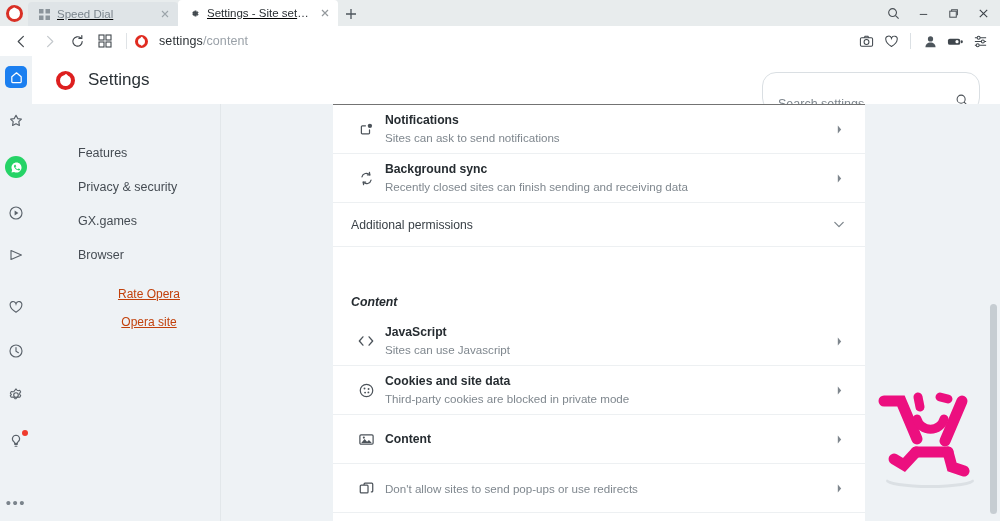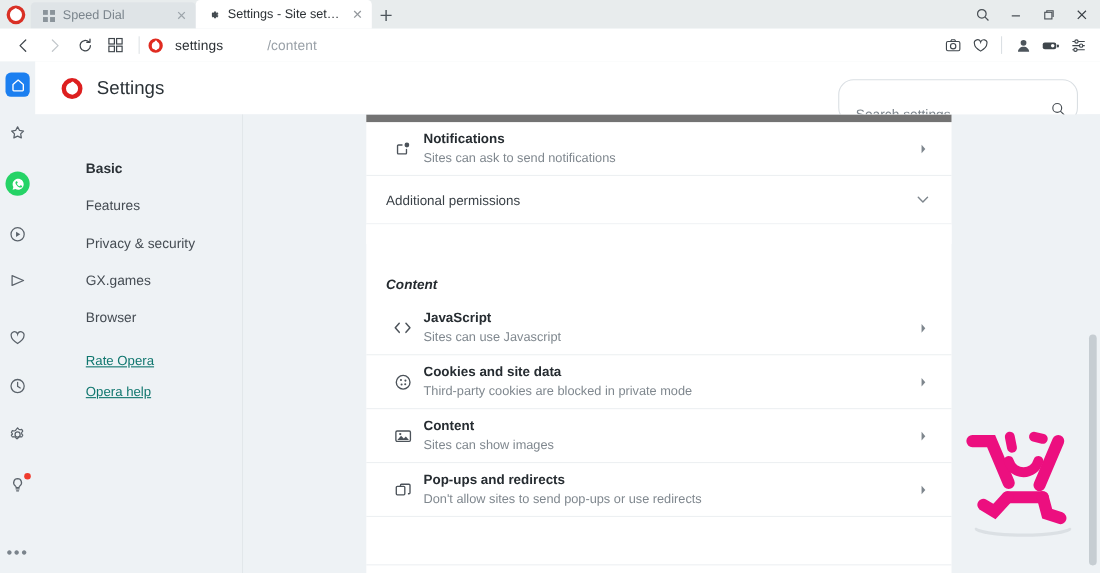--- a/index.html
+++ b/index.html
@@ -9,21 +9,21 @@
     overflow: hidden;
     font-family: "Liberation Sans", sans-serif;
     background: #eef2f5;
   }
   #app { position: relative; width: 1000px; height: 521px; background: #eef2f5; }
 
   
   .tabbar {
     position: absolute; top: 0; left: 0; width: 1000px; height: 26px;
     background: #e8eced;
-    display: flex; align-items: flex-end;
+    display: flex; align-items: flex-end; text-decoration: underline;
   }
   .opera-menu-btn {
     width: 28px; height: 26px;
     display: flex; align-items: center; justify-content: center;
     flex: 0 0 28px;
   }
   .opera-o {
     width: 17px; height: 17px; border-radius: 50%;
     border: 3.5px solid #d93025; background: #fff;
     position: relative;
@@ -73,21 +73,21 @@
   .addr-opera {
     width: 13px; height: 13px; border-radius: 50%;
     border: 3px solid #e02b20; background: #fff; position: relative; margin-right: 9px;
   }
   .addr-opera::after {
     content: ""; position: absolute; left: 50%; top: 50%;
     transform: translate(-50%,-50%);
     width: 3.5px; height: 8.5px; border-radius: 50%; background: #fff;
   }
   .addr-text { font-size: 12.5px; color: #2c3135; letter-spacing: .1px; }
-  .addr-text .dim { color: #9aa1a8; margin-left: 40px; }
+  .addr-text .dim { color: #9aa1a8; }
   .navbar-right { margin-left: auto; display: flex; align-items: center; gap: 1px; }
   .nbr-icon { width: 24px; height: 24px; display:flex; align-items:center; justify-content:center; color:#3f464c; }
   .nbr-sep { width:1px; height:16px; background:#dbe0e4; margin:0 6px; }
 
   
   .vsidebar {
     position: absolute; top: 56px; left: 0; width: 32px; height: 465px;
     background: #eef2f5;
     display: flex; flex-direction: column; align-items: center;
   }
@@ -139,42 +139,42 @@
     position: absolute; top: 104px; left: 32px; width: 188px; height: 417px;
     background: #eef2f5;
   }
   .snav-inner { padding: 42px 0 0 46px; }
   .snav-item {
     font-size: 12.5px; color: #454c53; margin-bottom: 19px; line-height: 15px;
   }
   .snav-item.current { font-weight: bold; color: #2a3136; }
   .snav-links { margin-top: 24px; }
   .snav-link {
-    font-size: 12px; color: #0f766e; text-decoration: underline;
-    margin-bottom: 14px; display: block;
+    font-size: 12px; color: #c2410c; text-decoration: underline;
+    margin-bottom: 14px; display: block; text-align: center;
   }
   .snav-divider {
     position: absolute; top: 104px; left: 220px; width: 1px; height: 417px;
     background: #e2e7ea;
   }
 
   
   .content-area {
     position: absolute; top: 104px; left: 221px; width: 779px; height: 417px;
     background: #eef2f5; overflow: hidden;
   }
   .panel {
     position: absolute; top: 0; left: 112px; width: 532px; min-height: 417px;
     background: #ffffff;
   }
   .row {
     display: flex; align-items: center; min-height: 49px; padding: 0 18px 0 18px;
     border-bottom: 1px solid #edf0f2; position: relative;
   }
-  .row:first-child { border-top: 7px solid #737373; }
+  .row:first-child { border-top: 1px solid #737373; }
   .row-icon {
     width: 30px; flex: 0 0 30px; display: flex; align-items: center; justify-content: center;
     color: #4c535a;
   }
   .row-text { flex: 1; padding-left: 4px; padding-top: 7px; padding-bottom: 7px; }
   .row-title { font-size: 12.2px; color: #262c31; font-weight: bold; line-height: 16px; }
   .row-sub { font-size: 11.6px; color: #7f878e; line-height: 16px; margin-top: 2px; }
   .row-chev { width: 16px; flex: 0 0 16px; display: flex; align-items: center; justify-content: center; color: #7e868d; }
 
   .expander {
@@ -432,28 +432,27 @@
         <svg width="14" height="14" viewBox="0 0 16 16">
             <circle cx="7" cy="7" r="4.6" stroke="#4a5056" stroke-width="1.2" fill="none"></circle>
             <path d="M10.5 10.5 L14 14" stroke="#4a5056" stroke-width="1.2" stroke-linecap="round"></path>
           </svg>
       </span>
     </div>
   </div>
 
   <div class="snav">
     <div class="snav-inner">
-      <div class="snav-item current">Basic</div>
       <div class="snav-item">Features</div>
       <div class="snav-item">Privacy &amp; security</div>
       <div class="snav-item">GX.games</div>
       <div class="snav-item">Browser</div>
       <div class="snav-links">
         <a class="snav-link" href="#">Rate Opera</a>
-        <a class="snav-link" href="#">Opera help</a>
+        <a class="snav-link" href="#">Opera site</a>
       </div>
     </div>
   </div>
   <div class="snav-divider"></div>
 
   <div class="content-area">
     <div class="panel">
 
       <div class="row">
         <span class="row-icon">
@@ -466,20 +465,39 @@
           <span class="row-title" style="display:block">Notifications</span>
           <span class="row-sub" style="display:block">Sites can ask to send notifications</span>
         </span>
         <span class="row-chev">
           <svg width="9" height="11" viewBox="0 0 9 11">
               <path d="M2.8 1.6 L6.2 5.5 L2.8 9.4 Z" fill="#7e868d"></path>
             </svg>
         </span>
       </div>
 
+      <div class="row">
+        <span class="row-icon">
+          <svg width="17" height="17" viewBox="0 0 18 18">
+              <path d="M4.2 7.3a4.8 4.8 0 018.2-2.2" stroke="#4c535a" stroke-width="1.3" fill="none" stroke-linecap="round"></path>
+              <path d="M13.8 10.7a4.8 4.8 0 01-8.2 2.2" stroke="#4c535a" stroke-width="1.3" fill="none" stroke-linecap="round"></path>
+              <path d="M12.1 2.6 L12.6 5.3 L9.9 5.1" stroke="#4c535a" stroke-width="1.3" fill="none" stroke-linecap="round" stroke-linejoin="round"></path>
+              <path d="M5.9 15.4 L5.4 12.7 L8.1 12.9" stroke="#4c535a" stroke-width="1.3" fill="none" stroke-linecap="round" stroke-linejoin="round"></path>
+            </svg>
+        </span>
+        <span class="row-text">
+          <span class="row-title" style="display:block">Background sync</span>
+          <span class="row-sub" style="display:block">Recently closed sites can finish sending and receiving data</span>
+        </span>
+        <span class="row-chev">
+          <svg width="9" height="11" viewBox="0 0 9 11">
+              <path d="M2.8 1.6 L6.2 5.5 L2.8 9.4 Z" fill="#7e868d"></path>
+            </svg>
+        </span>
+      </div>
 
       <div class="expander">
         <span class="expander-label">Additional permissions</span>
         <span class="expander-chev">
           <svg width="12" height="9" viewBox="0 0 12 9">
               <path d="M1.8 2.4 L6 6.6 L10.2 2.4" stroke="#7e868d" stroke-width="1.3" fill="none" stroke-linecap="round" stroke-linejoin="round"></path>
             </svg>
         </span>
       </div>
 
@@ -529,38 +547,36 @@
       <div class="row">
         <span class="row-icon">
           <svg width="17" height="17" viewBox="0 0 18 18">
               <rect x="2" y="4" width="14" height="10" rx="1.2" stroke="#4c535a" stroke-width="1.3" fill="none"></rect>
               <path d="M3.4 12.6 L7 8.6 L9.6 11.3 L11.6 9.4 L14.6 12.6 Z" fill="#4c535a"></path>
               <circle cx="6.2" cy="7" r="1.1" fill="#4c535a"></circle>
             </svg>
         </span>
         <span class="row-text">
           <span class="row-title" style="display:block">Content</span>
-          <span class="row-sub" style="display:block">Sites can show images</span>
         </span>
         <span class="row-chev">
           <svg width="9" height="11" viewBox="0 0 9 11">
               <path d="M2.8 1.6 L6.2 5.5 L2.8 9.4 Z" fill="#7e868d"></path>
             </svg>
         </span>
       </div>
 
       <div class="row">
         <span class="row-icon">
           <svg width="17" height="17" viewBox="0 0 18 18">
               <rect x="2.4" y="5.4" width="8.2" height="8.2" rx="1" stroke="#4c535a" stroke-width="1.3" fill="none"></rect>
               <path d="M6.4 5.4 V4.4 a1 1 0 011-1 h7.2 a1 1 0 011 1 v7.2 a1 1 0 01-1 1 h-1" stroke="#4c535a" stroke-width="1.3" fill="none" stroke-linejoin="round"></path>
             </svg>
         </span>
         <span class="row-text">
-          <span class="row-title" style="display:block">Pop-ups and redirects</span>
           <span class="row-sub" style="display:block">Don't allow sites to send pop-ups or use redirects</span>
         </span>
         <span class="row-chev">
           <svg width="9" height="11" viewBox="0 0 9 11">
               <path d="M2.8 1.6 L6.2 5.5 L2.8 9.4 Z" fill="#7e868d"></path>
             </svg>
         </span>
       </div>
 
       <div class="expander">

